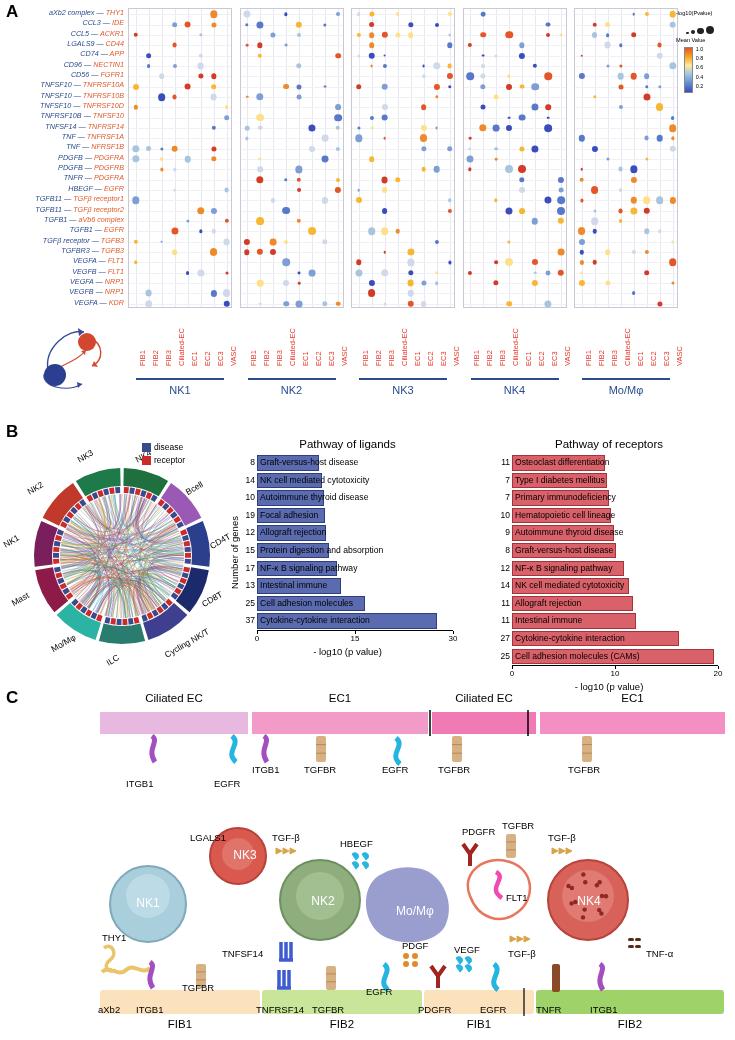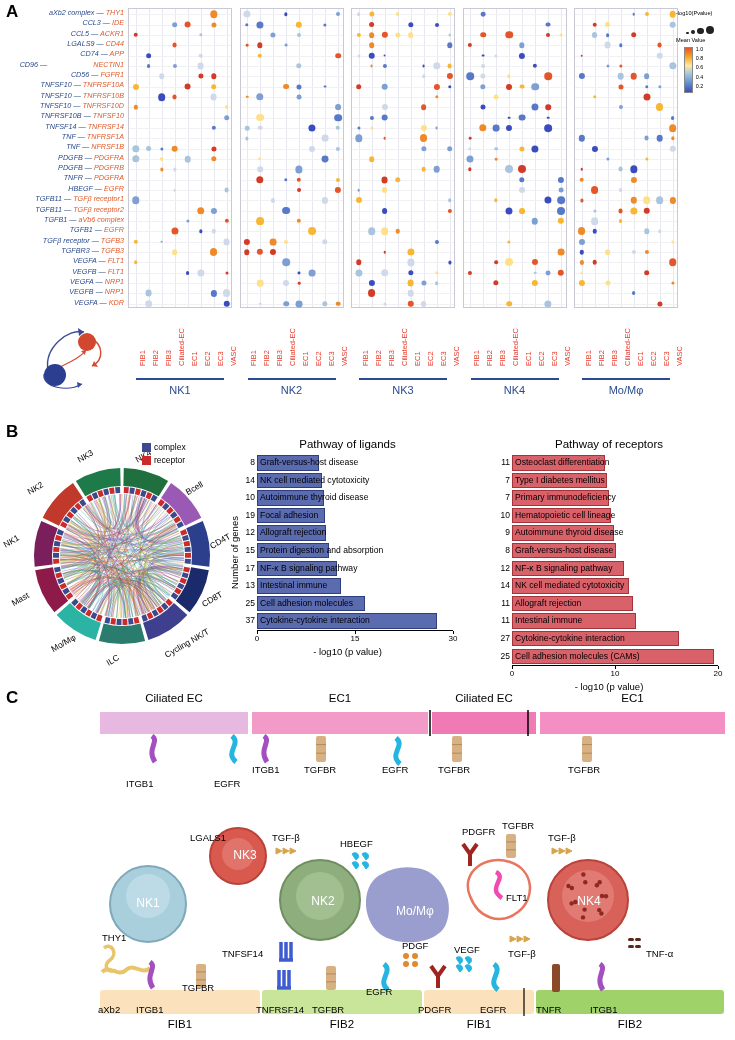--- a/index.html
+++ b/index.html
@@ -105,21 +105,21 @@
 
 <div id="panelA">
   <span class="panel-letter letter">A</span>
 
   <div class="rowlabels" id="a-rowlabels">
       <div class="rowlabel" style="top: 0.972414px;"><span style="color: rgb(42, 75, 141);">aXb2 complex — </span><span style="color: rgb(224, 90, 43);">THY1</span></div>
       <div class="rowlabel" style="top: 11.3172px;"><span style="color: rgb(42, 75, 141);">CCL3 — </span><span style="color: rgb(224, 90, 43);">IDE</span></div>
       <div class="rowlabel" style="top: 21.6621px;"><span style="color: rgb(42, 75, 141);">CCL5 — </span><span style="color: rgb(224, 90, 43);">ACKR1</span></div>
       <div class="rowlabel" style="top: 32.0069px;"><span style="color: rgb(42, 75, 141);">LGALS9 — </span><span style="color: rgb(224, 90, 43);">CD44</span></div>
       <div class="rowlabel" style="top: 42.3517px;"><span style="color: rgb(42, 75, 141);">CD74 — </span><span style="color: rgb(224, 90, 43);">APP</span></div>
-      <div class="rowlabel" style="top: 52.6966px;"><span style="color: rgb(42, 75, 141);">CD96 — </span><span style="color: rgb(224, 90, 43); margin-left: 44px;">NECTIN1</span></div>
+      <div class="rowlabel" style="top: 52.6966px;"><span style="color: rgb(42, 75, 141);">CD96 — </span><span style="color: rgb(224, 90, 43);">NECTIN1</span></div>
       <div class="rowlabel" style="top: 63.0414px;"><span style="color: rgb(42, 75, 141);">CD56 — </span><span style="color: rgb(224, 90, 43);">FGFR1</span></div>
       <div class="rowlabel" style="top: 73.3862px;"><span style="color: rgb(42, 75, 141);">TNFSF10 — </span><span style="color: rgb(224, 90, 43);">TNFRSF10A</span></div>
       <div class="rowlabel" style="top: 83.731px;"><span style="color: rgb(42, 75, 141);">TNFSF10 — </span><span style="color: rgb(224, 90, 43);">TNFRSF10B</span></div>
       <div class="rowlabel" style="top: 94.0759px;"><span style="color: rgb(42, 75, 141);">TNFSF10 — </span><span style="color: rgb(224, 90, 43);">TNFRSF10D</span></div>
       <div class="rowlabel" style="top: 104.421px;"><span style="color: rgb(42, 75, 141);">TNFRSF10B — </span><span style="color: rgb(224, 90, 43);">TNFSF10</span></div>
       <div class="rowlabel" style="top: 114.766px;"><span style="color: rgb(42, 75, 141);">TNFSF14 — </span><span style="color: rgb(224, 90, 43);">TNFRSF14</span></div>
       <div class="rowlabel" style="top: 125.11px;"><span style="color: rgb(42, 75, 141);">TNF — </span><span style="color: rgb(224, 90, 43);">TNFRSF1A</span></div>
       <div class="rowlabel" style="top: 135.455px;"><span style="color: rgb(42, 75, 141);">TNF — </span><span style="color: rgb(224, 90, 43);">NFRSF1B</span></div>
       <div class="rowlabel" style="top: 145.8px;"><span style="color: rgb(42, 75, 141);">PDGFB — </span><span style="color: rgb(224, 90, 43);">PDGFRA</span></div>
       <div class="rowlabel" style="top: 156.145px;"><span style="color: rgb(42, 75, 141);">PDGFB — </span><span style="color: rgb(224, 90, 43);">PDGFRB</span></div>
@@ -1132,21 +1132,21 @@
         <div class="circos-label" style="left: 186.602px; top: 158.203px; transform: rotate(-30deg);">CD8T</div>
         <div class="circos-label" style="left: 148.227px; top: 202.49px; transform: rotate(-30deg);">Cycling NK/T</div>
         <div class="circos-label" style="left: 92px; top: 219px; transform: rotate(-30deg);">ILC</div>
         <div class="circos-label" style="left: 35.7734px; top: 202.49px; transform: rotate(-30deg);">Mo/Mφ</div>
         <div class="circos-label" style="left: -2.60173px; top: 158.203px; transform: rotate(-30deg);">Mast</div>
         <div class="circos-label" style="left: -10.9414px; top: 100.199px; transform: rotate(-30deg);">NK1</div>
         <div class="circos-label" style="left: 13.402px; top: 46.8945px; transform: rotate(-30deg);">NK2</div>
         <div class="circos-label" style="left: 62.6998px; top: 15.2127px; transform: rotate(-30deg);">NK3</div>
         <div style="position: absolute; left: 128px; top: 6px; display: flex; align-items: center; gap: 3px;">
           <span style="width: 9px; height: 9px; display: inline-block; background: rgb(59, 74, 140);"></span>
-          <span style="font-size: 8.5px;">complex</span>
+          <span style="font-size: 8.5px;">disease</span>
         </div>
         <div style="position: absolute; left: 128px; top: 19px; display: flex; align-items: center; gap: 3px;">
           <span style="width: 9px; height: 9px; display: inline-block; background: rgb(204, 43, 43);"></span>
           <span style="font-size: 8.5px;">receptor</span>
         </div>
       </div>
   </div>
 
   <div class="barchart" id="bc-ligand" style="left:240px; width:215px;">
     <div class="bc-title">Pathway of ligands</div>

